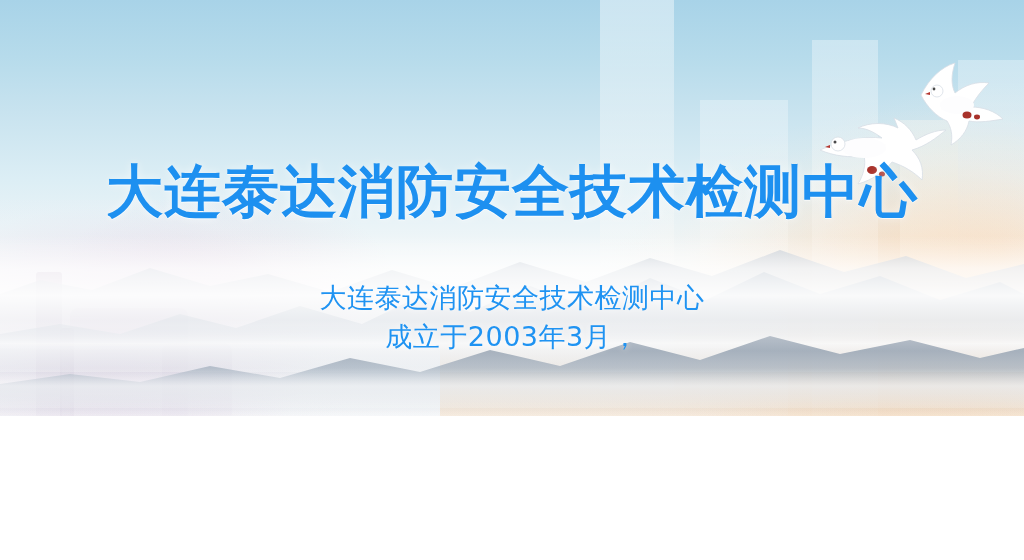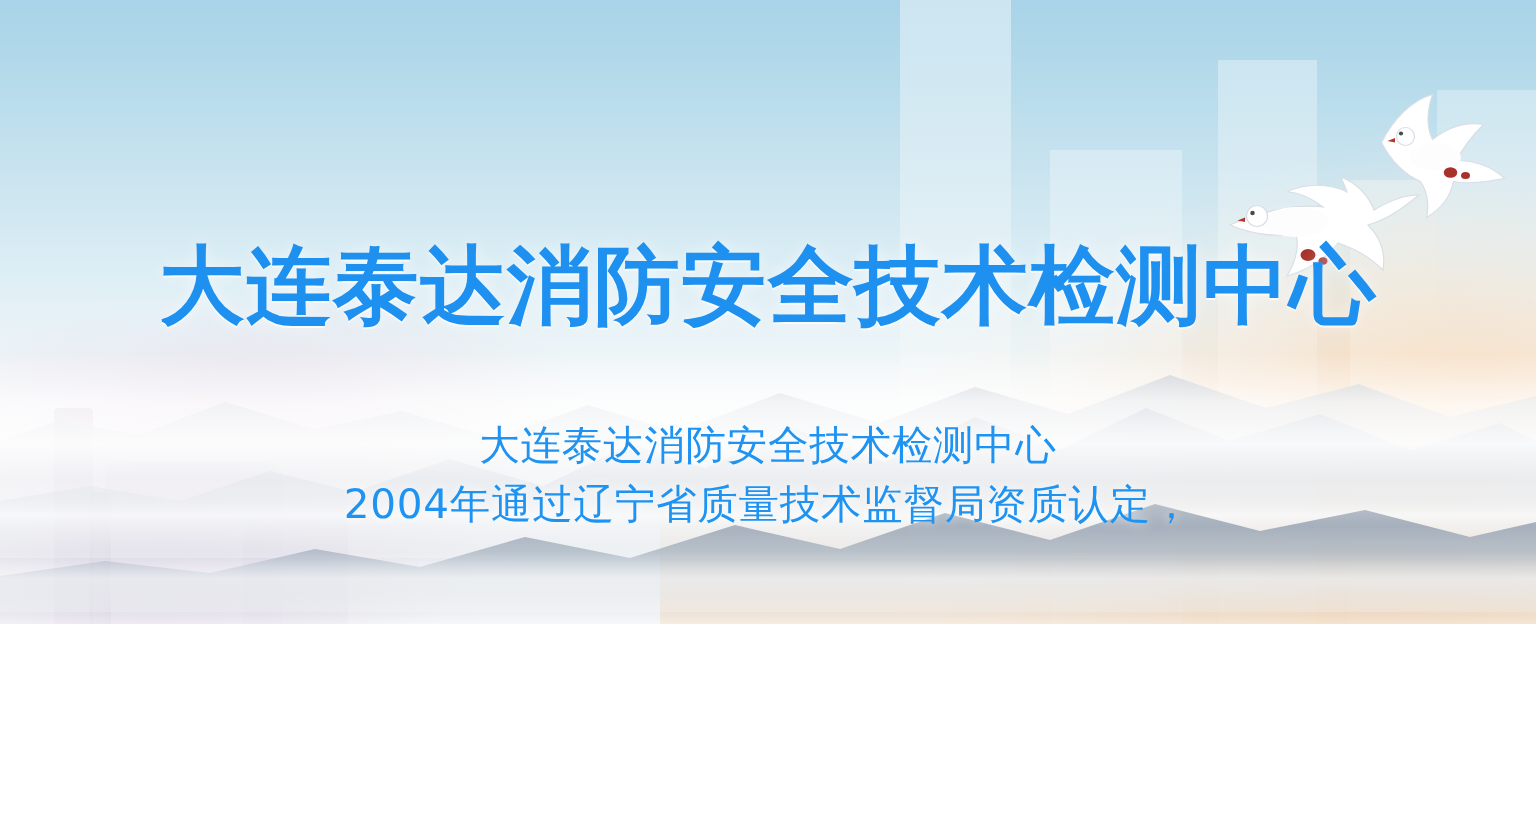--- a/index.html
+++ b/index.html
@@ -213,16 +213,16 @@
       <path d="M25,37 L20,39 L25,40 Z" fill="#b4362f"></path>
       <ellipse cx="62" cy="60" rx="4.5" ry="3.5" fill="#a8322b"></ellipse>
       <ellipse cx="72" cy="62" rx="3" ry="2.4" fill="#a8322b"></ellipse>
     </svg>
   </div>
 
   <div class="headline">大连泰达消防安全技术检测中心</div>
 
   <div class="paragraph">
     <span class="pline">大连泰达消防安全技术检测中心</span>
-    <span class="pline">2004年通过辽宁省质量技术监督局资质认定，</span>
+    <span class="pline">成立于2003年3月，</span>
   </div>
 
 </div>
 
 </body></html>

